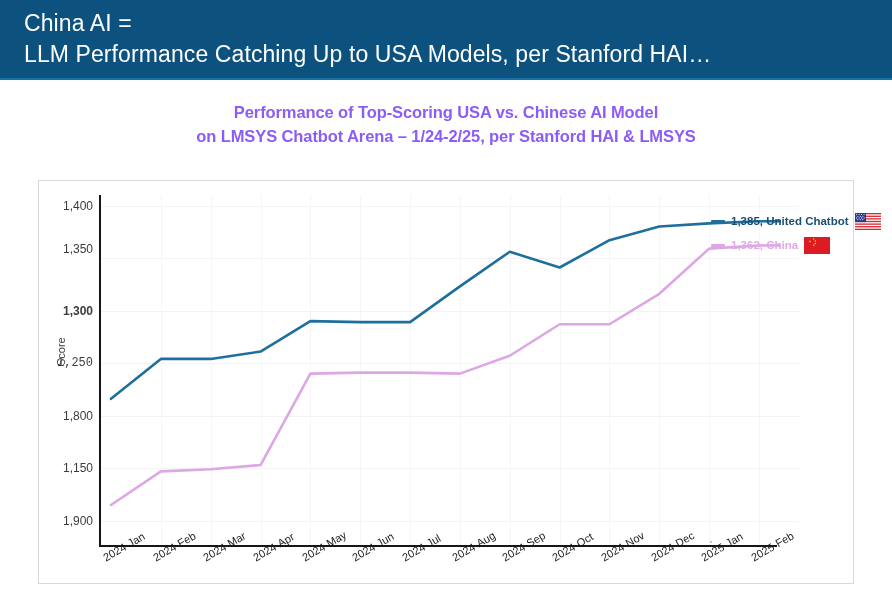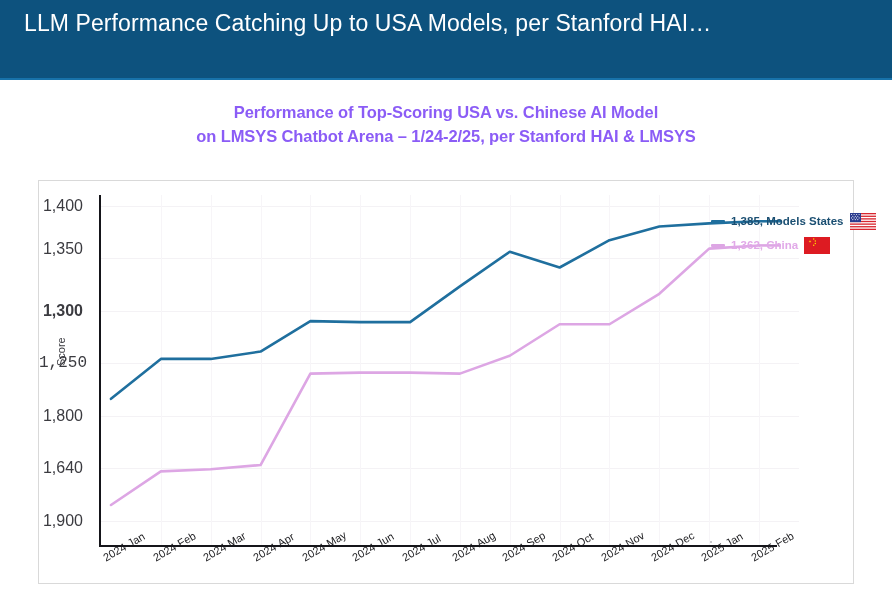--- a/index.html
+++ b/index.html
@@ -96,22 +96,22 @@
     top: 0px;
     width: 1px;
     height: 352px;
     background: #f7f5f8;
   }
 
   .ytick-label {
     position: absolute;
     right: 706px;
     width: 60px;
-    text-align: center;
-    font-size: 16px;
+    text-align: right;
+    font-size: 12px;
     color: #3b3b40;
     transform: translateY(-50%);
     white-space: nowrap;
   }
 
   #y-axis-title {
     position: absolute;
     left: 16px;
     top: 185px;
     font-size: 11px;
@@ -183,20 +183,21 @@
     width: 2px;
     height: 2px;
     background: #b9b9bd;
     border-radius: 50%;
   }
 </style>
 </head>
 <body>
 
 <div id="slide-header">
+  <div class="hline">China AI =</div>
   <div class="hline">LLM Performance Catching Up to USA Models, per Stanford HAI…</div>
 </div>
 
 <div id="chart-title-block">
   <div class="tline">Performance of Top-Scoring USA vs. Chinese AI Model</div>
   <div class="tline">on LMSYS Chatbot Arena – 1/24-2/25, per Stanford HAI &amp; LMSYS</div>
 </div>
 
 <div id="chart-panel">
 
@@ -222,21 +223,21 @@
         <div class="gridline-v" style="left: 360.923px;"></div>
         <div class="gridline-v" style="left: 410.769px;"></div>
         <div class="gridline-v" style="left: 460.615px;"></div>
         <div class="gridline-v" style="left: 510.462px;"></div>
         <div class="gridline-v" style="left: 560.308px;"></div>
         <div class="gridline-v" style="left: 610.154px;"></div>
         <div class="gridline-v" style="left: 660px;"></div>
       </div>
     <div id="ytick-labels">
         <div class="ytick-label" style="top: 325.731px;">1,900</div>
-        <div class="ytick-label" style="top: 273.194px;">1,640</div>
+        <div class="ytick-label" style="top: 273.194px;">1,150</div>
         <div class="ytick-label" style="top: 220.657px;">1,800</div>
         <div class="ytick-label" style="top: 168.119px; font-family: Liberation Mono, monospace;">1,250</div>
         <div class="ytick-label" style="top: 115.582px; font-weight: bold;">1,300</div>
         <div class="ytick-label" style="top: 54px;">1,350</div>
         <div class="ytick-label" style="top: 10.5075px;">1,400</div>
       </div>
     <div id="xtick-labels">
         <div class="xtick-label" style="left: 2px;">2024-Jan</div>
         <div class="xtick-label" style="left: 51.8462px;">2024-Feb</div>
         <div class="xtick-label" style="left: 101.692px;">2024-Mar</div>
@@ -262,21 +263,21 @@
         <polyline points="12.00,309.97 61.85,276.35 111.69,274.24 161.54,270.04 211.38,178.63 261.23,177.58 311.08,177.58 360.92,178.63 410.77,160.76 460.62,129.24 510.46,129.24 560.31,98.77 610.15,53.59 660.00,50.44" fill="none" stroke="#dda6e4" stroke-width="2.6" stroke-linejoin="round" stroke-linecap="round"></polyline>
         <line x1="660" y1="50.4358208955224" x2="682" y2="50.4358208955224" stroke="#dda6e4" stroke-width="2.6"></line>
       </svg>
 
     <div id="plot-dot"></div>
   </div>
 
   <div id="legend" style="top: 14px; height: 352px;">
     <div class="legend-row" style="position: absolute; left: 0px; top: 15.2687px;">
       <span class="legend-dash" style="background: rgb(31, 111, 158);"></span>
-      <span class="legend-text us">1,385, Models States</span>
+      <span class="legend-text us">1,385, United Chatbot</span>
       <span class="flag">
         <svg width="26" height="17" viewBox="0 0 26 17">
           <rect x="0" y="0" width="26" height="17" fill="#ffffff"></rect>
           <g fill="#d8262f">
             <rect x="0" y="0" width="26" height="1.31"></rect>
             <rect x="0" y="2.62" width="26" height="1.31"></rect>
             <rect x="0" y="5.23" width="26" height="1.31"></rect>
             <rect x="0" y="7.85" width="26" height="1.31"></rect>
             <rect x="0" y="10.46" width="26" height="1.31"></rect>
             <rect x="0" y="13.08" width="26" height="1.31"></rect>

